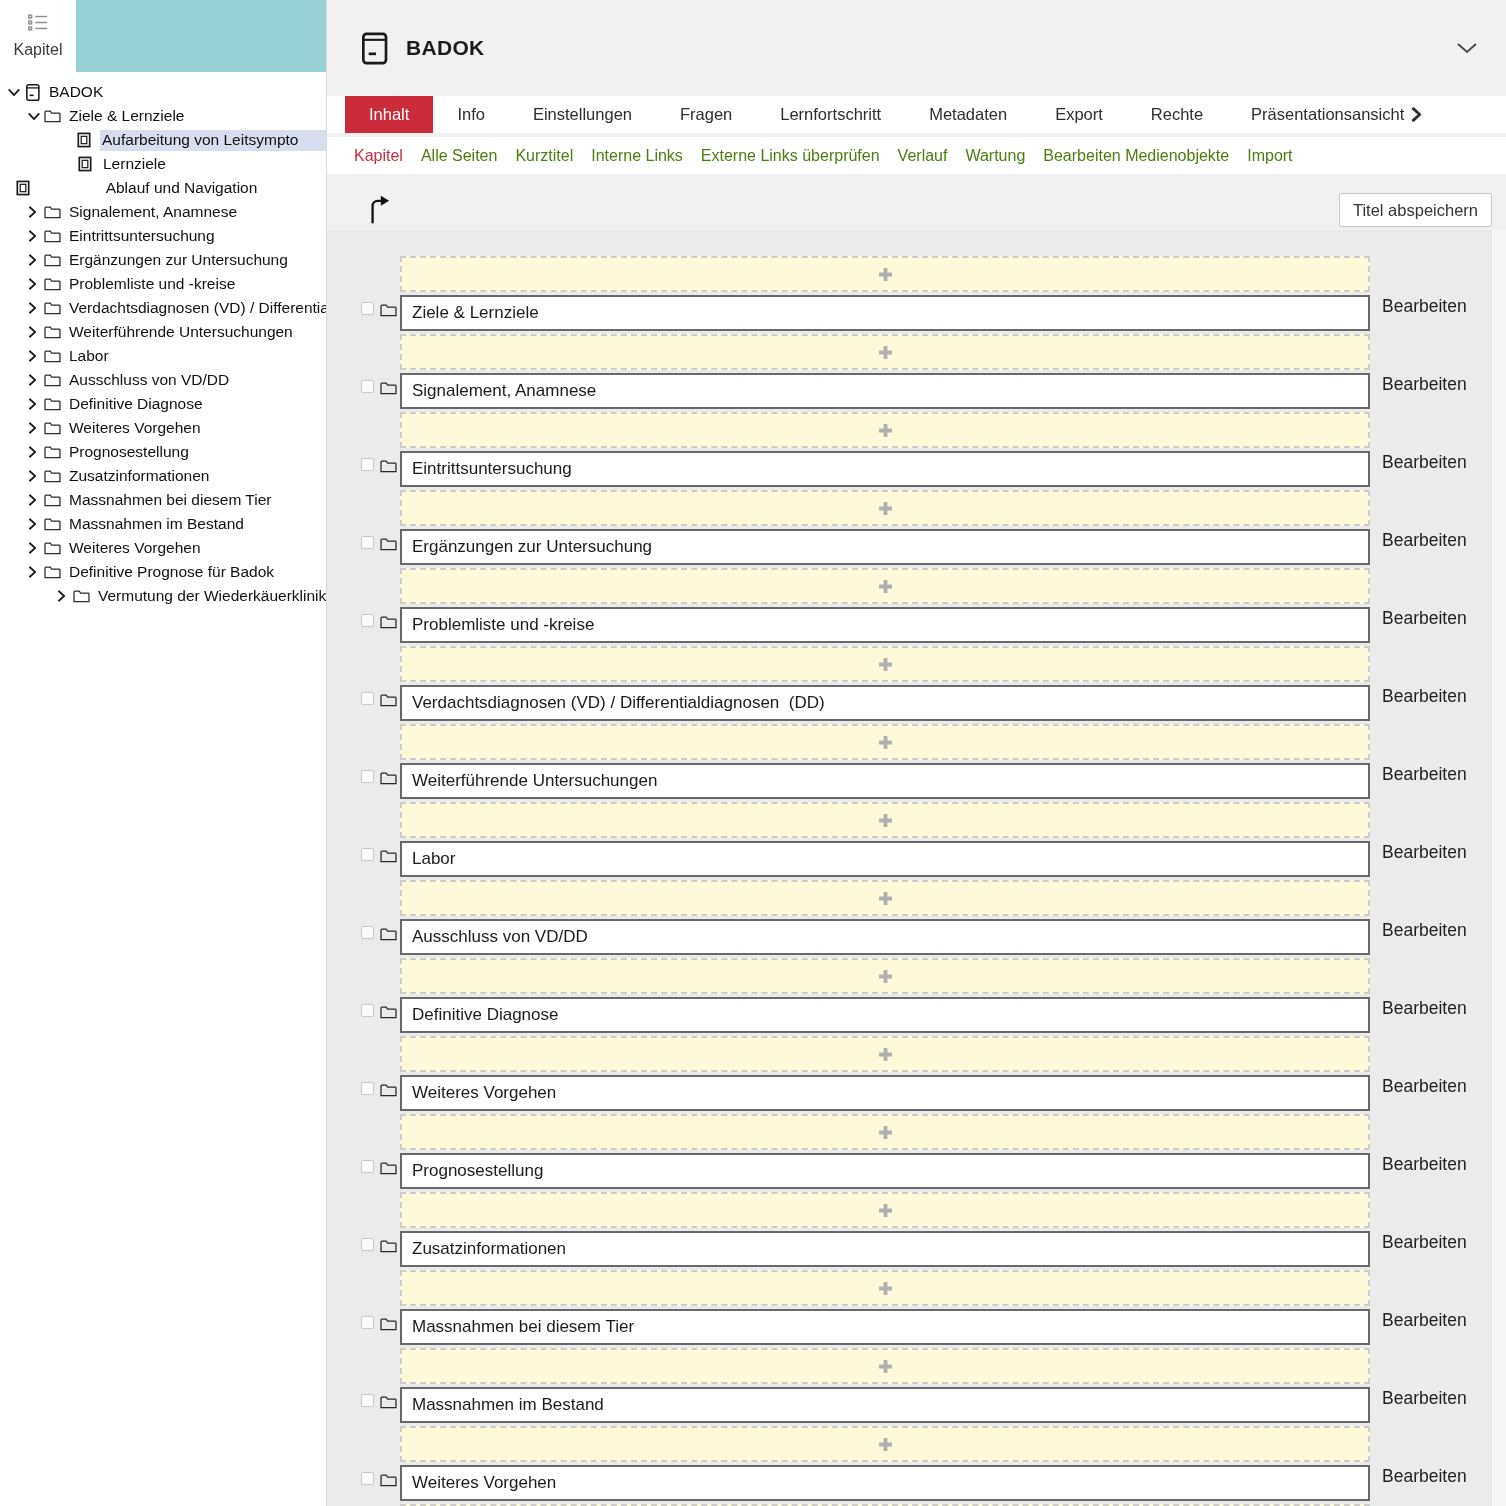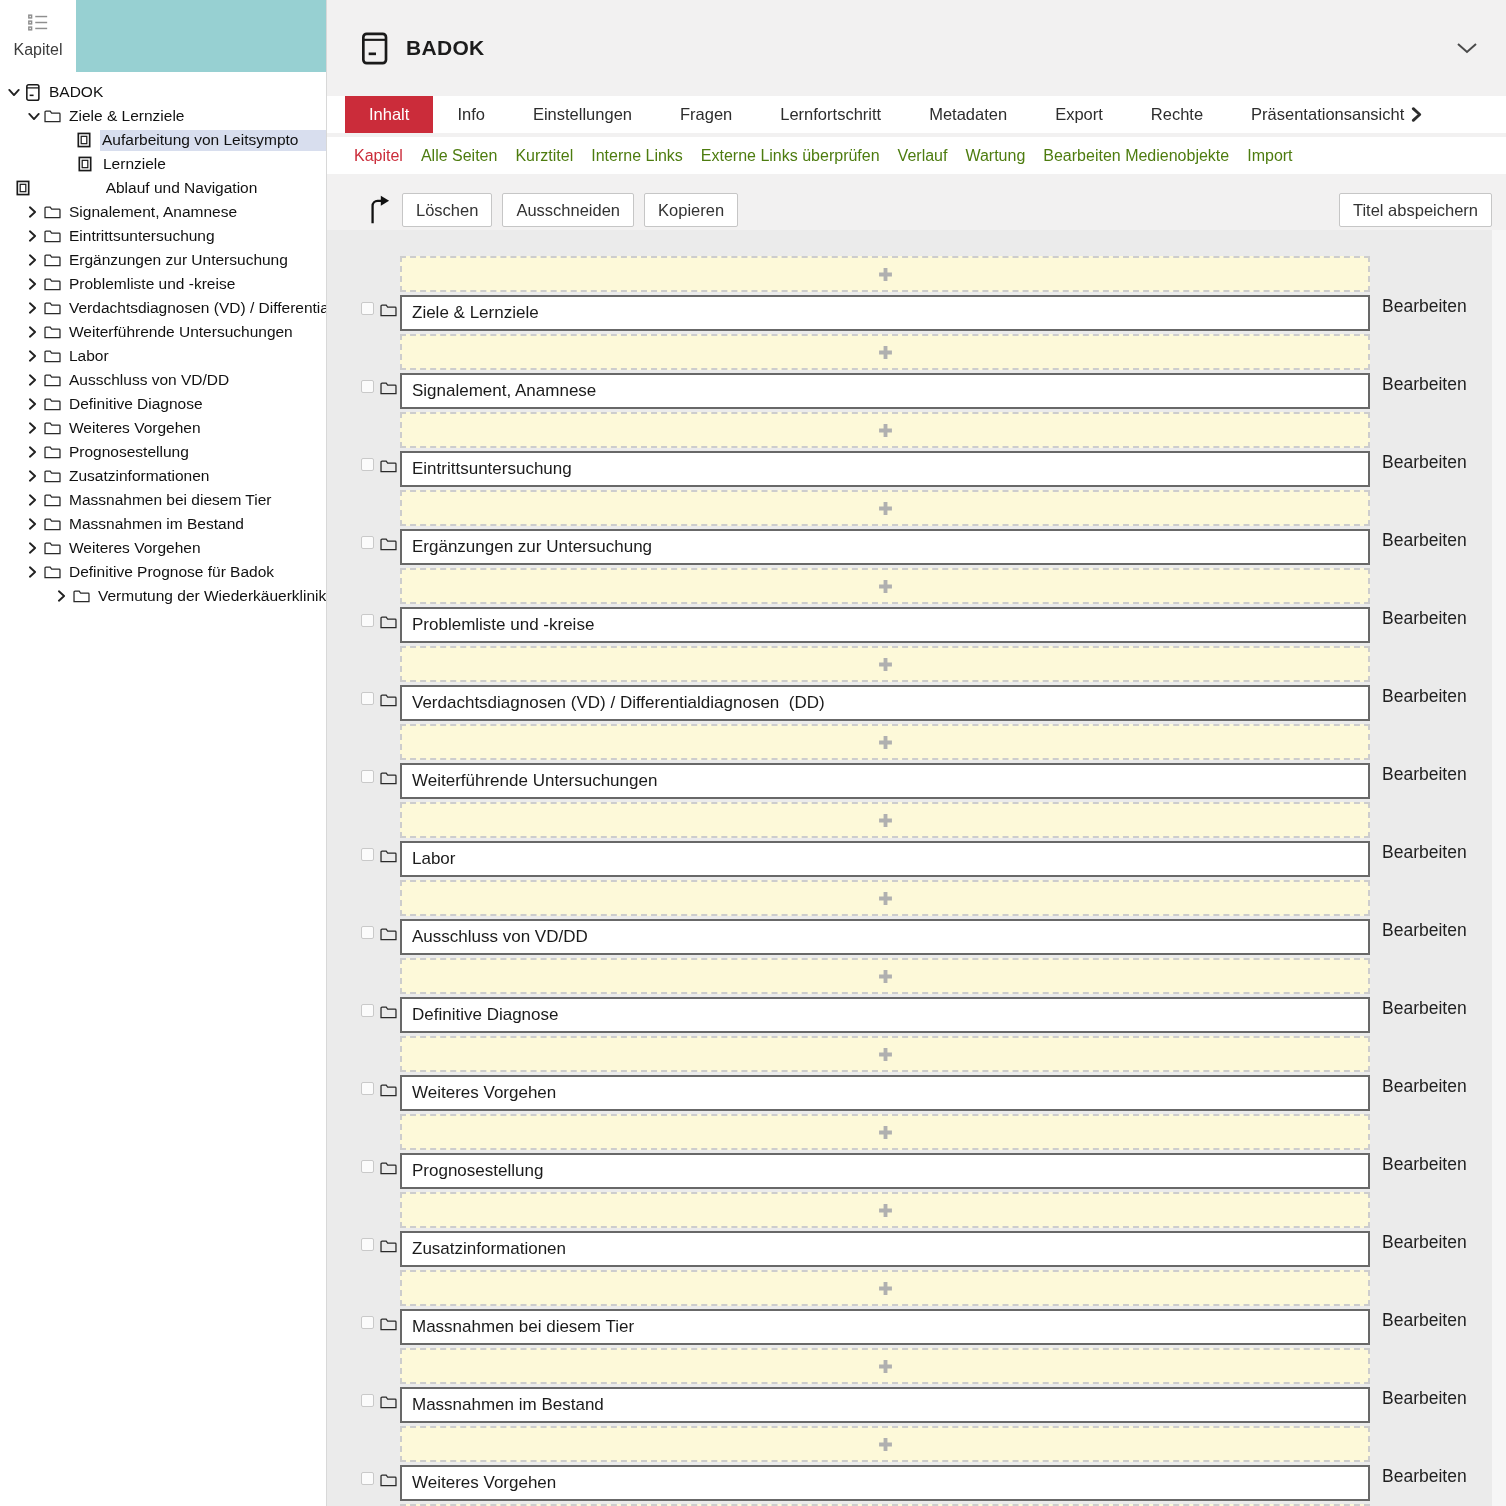--- a/index.html
+++ b/index.html
@@ -430,25 +430,20 @@
         <div class="subtab">Import</div>
       </div>
 
     <div class="toolbar">
       <span class="move-arrow">
         <svg width="22" height="31" viewBox="0 0 24 32">
           <path d="M5 31 V12 a5.5 5.5 0 0 1 5.5-5.5 H15" fill="none" stroke="#111" stroke-width="2.5"></path>
           <path d="M14 1 L23 6.5 L14 12 z" fill="#111"></path>
         </svg>
       </span>
-      <span style="display:flex;">
-          <button class="btn">Löschen</button>
-          <button class="btn">Ausschneiden</button>
-          <button class="btn">Kopieren</button>
-        </span>
       <button class="btn save">Titel abspeichern</button>
     </div>
 
     <div class="content">
       <div>
           <div class="insert-bar" style="background: rgb(253, 249, 217);">
             <span style="display: flex;">
               <svg width="15" height="15" viewBox="0 0 14 14">
                 <path d="M7 1 V13 M1 7 H13" stroke="#b0b0b0" stroke-width="3.6"></path>
               </svg>

